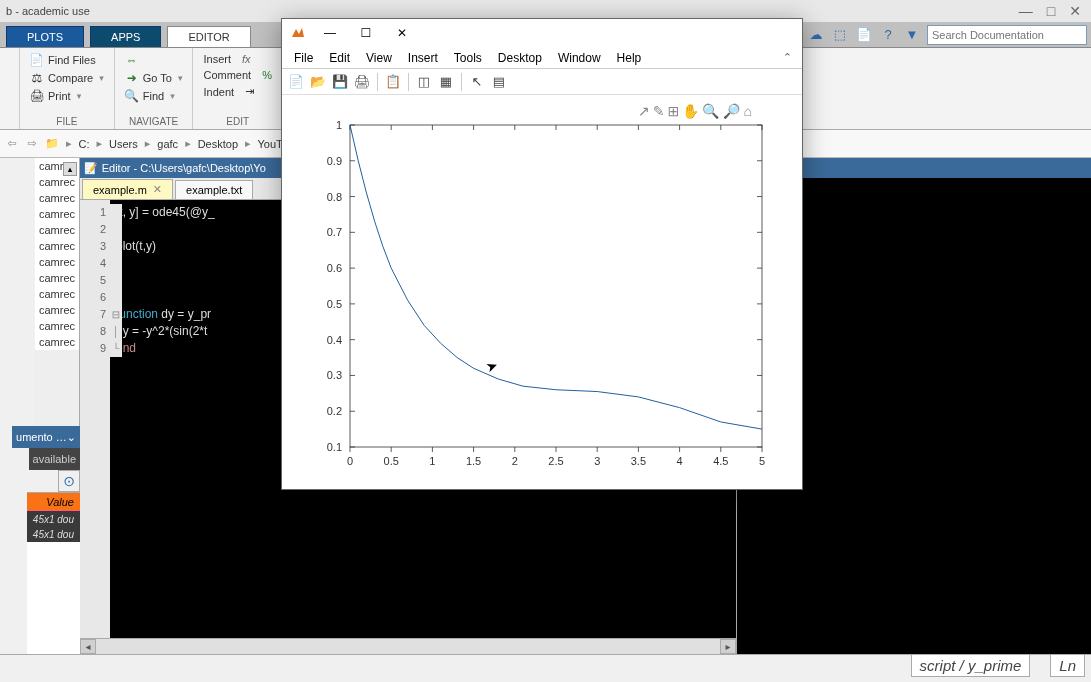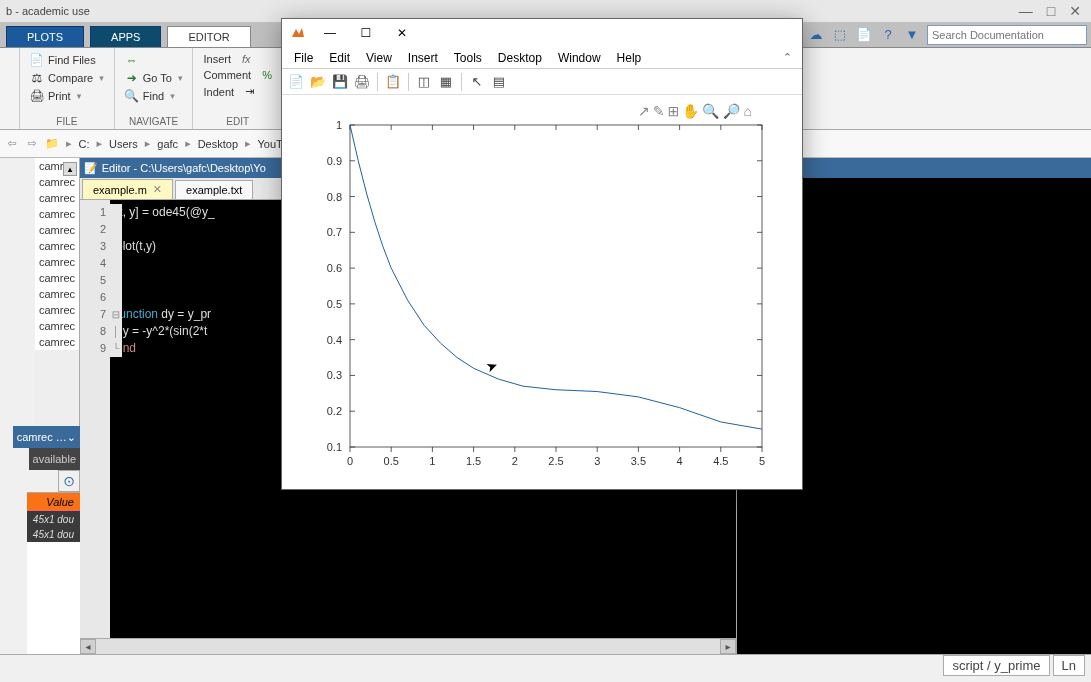--- a/index.html
+++ b/index.html
@@ -62,21 +62,21 @@
 .hscroll { height: 16px; background: #e0e0e0; display: flex; align-items: center; border-top: 1px solid #aaa; }
 .hscroll-arrow { width: 16px; height: 100%; display: flex; align-items: center; justify-content: center; background: #d0d0d0; border: 1px solid #aaa; font-size: 10px; color: #555; cursor: pointer; }
 .hscroll-track { flex: 1; }
 
 
 .rightcol { width: 354px; display: flex; flex-direction: column; }
 .cw-title { height: 20px; background: #3a6a9a; color: #fff; font-size: 11px; padding: 0 4px; display: flex; align-items: center; }
 .cw-body { flex: 1; background: #000; }
 
 
-.statusbar { height: 22px; background: #f0f0f0; border-top: 1px solid #aaa; display: flex; align-items: center; justify-content: flex-end; padding: 0 6px; gap: 3px; font-size: 13px; color: #444; }
+.statusbar { height: 22px; background: #f0f0f0; border-top: 1px solid #aaa; display: flex; align-items: center; justify-content: flex-end; padding: 0 6px; gap: 20px; font-size: 15px; color: #444; font-style: italic; }
 .status-box { border: 1px solid #aaa; background: #fff; padding: 2px 8px; }
 
 
 .figwin { position: absolute; left: 281px; top: 18px; width: 522px; height: 472px; background: #fff; border: 1px solid #666; box-shadow: 0 4px 24px rgba(0,0,0,0.35); display: flex; flex-direction: column; }
 .fig-title { height: 28px; display: flex; align-items: center; padding: 0 8px; background: #fff; }
 .fig-title-icon { width: 16px; height: 16px; margin-right: 6px; }
 .fig-title-text { font-size: 11px; color: #333; flex: 1; }
 .fig-win-btn { width: 36px; height: 28px; display: flex; align-items: center; justify-content: center; font-size: 12px; cursor: pointer; }
 .fig-menu { height: 22px; display: flex; align-items: center; padding: 0 4px; font-size: 12px; border-bottom: 1px solid #ccc; }
 .fig-menu-item { padding: 2px 8px; cursor: pointer; }
@@ -204,21 +204,21 @@
           <div class="cf-item">camrec</div>
           <div class="cf-item">camrec</div>
           <div class="cf-item">camrec</div>
           <div class="cf-item">camrec</div>
         </div>
       <div class="cf-scroll">
         <div class="cf-up">▴</div>
       </div>
     </div>
     <div class="details-hdr">
-      <span>camrec …</span>
+      <span>umento …</span>
       <span>⌄</span>
     </div>
     <div class="details-hdr" style="background:#444;color:#ccc">
       <span>available</span>
     </div>
     <div class="workspace-hdr">
       <span style="color:#2a6aac;font-size:14px">⊙</span>
     </div>
     <div class="workspace">
       <div class="ws-hdr">Value</div>

